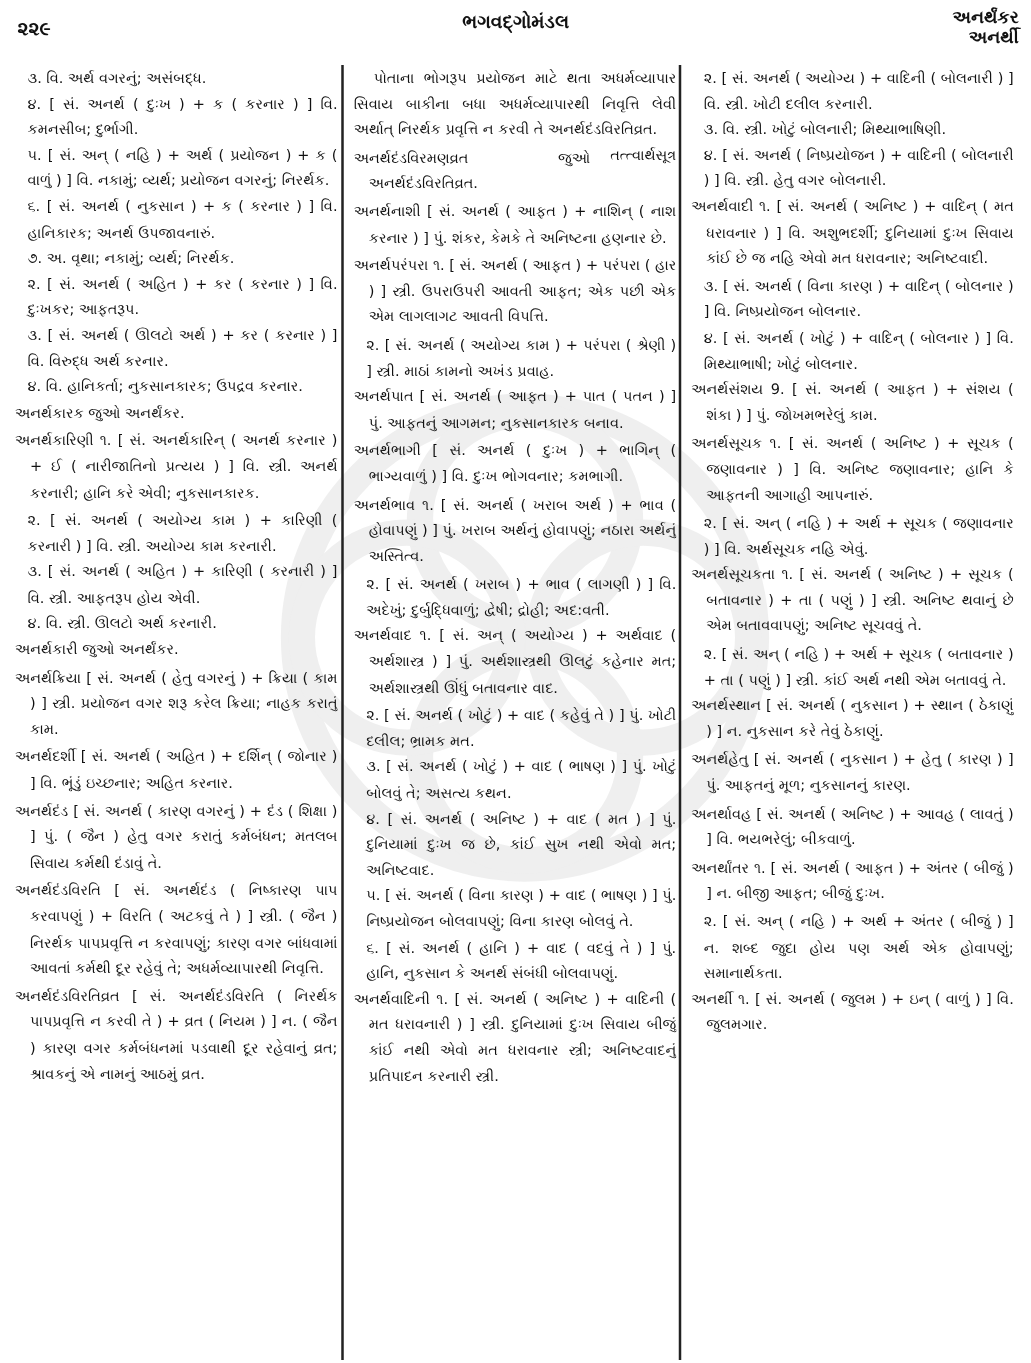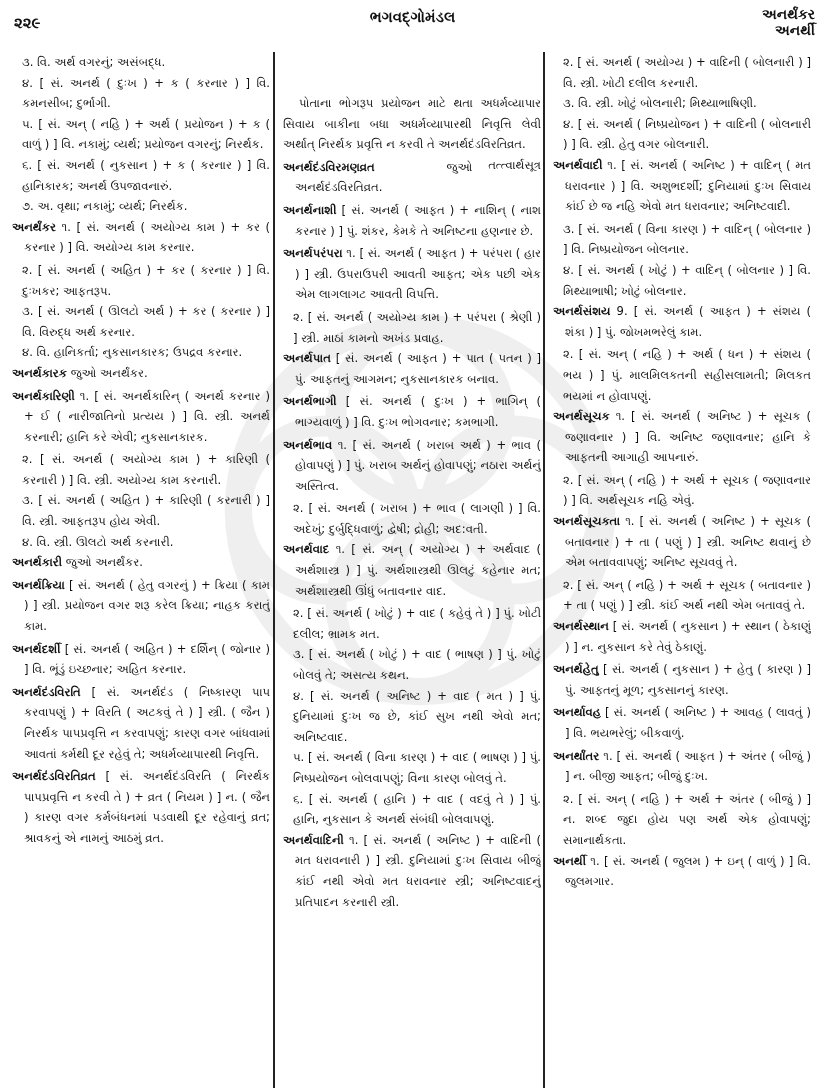--- a/index.html
+++ b/index.html
@@ -24,24 +24,24 @@
     position: absolute; top: 0; width: 258px; height: 1036px; overflow: hidden;
     font-size: 11.6px; line-height: 20.6px; text-align: justify;
   }
   .col1 { left: 12px; }
   .col2 { left: 283px; }
   .col3 { left: 553px; }
   .rule { position: absolute; top: 0; width: 2px; height: 1036px; background: #222; }
   .rule1 { left: 273px; }
   .rule2 { left: 543px; }
   .entry { margin: 0 0 2px 0; }
-  .hw { font-weight: bold; }
+  .hw { font-weight: normal; }
   .sense { padding-left: 10px; margin: 0; }
   .hang { padding-left: 12px; text-indent: -12px; }
-  .cont { text-indent: 16px; margin-top: 41px; }
+  .cont { text-indent: 16px; }
   .src { float: right; }
 </style>
 </head>
 <body>
 
 <svg class="watermark" viewBox="0 0 200 200">
   <g fill="none" stroke="#555" stroke-width="10">
     <circle cx="100" cy="100" r="88"></circle>
     <circle cx="100" cy="55" r="40"></circle>
     <circle cx="100" cy="145" r="40"></circle>
@@ -59,32 +59,32 @@
   </div>
 </div>
 
 <div class="columns">
   <div class="col col1">
       <div class="entry sense"><span>૩. વિ. અર્થ વગરનું; અસંબદ્ધ.</span></div>
       <div class="entry sense"><span>૪. [ સં. અનર્થ ( દુઃખ ) + ક ( કરનાર ) ] વિ. કમનસીબ; દુર્ભાગી.</span></div>
       <div class="entry sense"><span>૫. [ સં. અન્ ( નહિ ) + અર્થ ( પ્રયોજન ) + ક ( વાળું ) ] વિ. નકામું; વ્યર્થ; પ્રયોજન વગરનું; નિરર્થક.</span></div>
       <div class="entry sense"><span>૬. [ સં. અનર્થ ( નુકસાન ) + ક ( કરનાર ) ] વિ. હાનિકારક; અનર્થ ઉપજાવનારું.</span></div>
       <div class="entry sense"><span>૭. અ. વૃથા; નકામું; વ્યર્થ; નિરર્થક.</span></div>
-      <div class="entry hang"><span class="hw">અનર્થંકર</span> <span>૧. [ સં. અનર્થ ( અયોગ્ય કામ ) + કર ( કરનાર ) ] વિ. અયોગ્ય કામ કરનાર.</span></div>
       <div class="entry sense"><span>૨. [ સં. અનર્થ ( અહિત ) + કર ( કરનાર ) ] વિ. દુઃખકર; આફતરૂપ.</span></div>
       <div class="entry sense"><span>૩. [ સં. અનર્થ ( ઊલટો અર્થ ) + કર ( કરનાર ) ] વિ. વિરુદ્ધ અર્થ કરનાર.</span></div>
       <div class="entry sense"><span>૪. વિ. હાનિકર્તા; નુકસાનકારક; ઉપદ્રવ કરનાર.</span></div>
       <div class="entry hang"><span class="hw">અનર્થકારક</span> <span>જુઓ અનર્થંકર.</span></div>
       <div class="entry hang"><span class="hw">અનર્થકારિણી</span> <span>૧. [ સં. અનર્થકારિન્ ( અનર્થ કરનાર ) + ઈ ( નારીજાતિનો પ્રત્યય ) ] વિ. સ્ત્રી. અનર્થ કરનારી; હાનિ કરે એવી; નુકસાનકારક.</span></div>
       <div class="entry sense"><span>૨. [ સં. અનર્થ ( અયોગ્ય કામ ) + કારિણી ( કરનારી ) ] વિ. સ્ત્રી. અયોગ્ય કામ કરનારી.</span></div>
       <div class="entry sense"><span>૩. [ સં. અનર્થ ( અહિત ) + કારિણી ( કરનારી ) ] વિ. સ્ત્રી. આફતરૂપ હોય એવી.</span></div>
       <div class="entry sense"><span>૪. વિ. સ્ત્રી. ઊલટો અર્થ કરનારી.</span></div>
       <div class="entry hang"><span class="hw">અનર્થકારી</span> <span>જુઓ અનર્થંકર.</span></div>
       <div class="entry hang"><span class="hw">અનર્થક્રિયા</span> <span>[ સં. અનર્થ ( હેતુ વગરનું ) + ક્રિયા ( કામ ) ] સ્ત્રી. પ્રયોજન વગર શરૂ કરેલ ક્રિયા; નાહક કરાતું કામ.</span></div>
       <div class="entry hang"><span class="hw">અનર્થદર્શી</span> <span>[ સં. અનર્થ ( અહિત ) + દર્શિન્ ( જોનાર ) ] વિ. ભૂંડું ઇચ્છનાર; અહિત કરનાર.</span></div>
+      <div class="entry hang"><span class="hw">અનર્થદંડ</span> <span>[ સં. અનર્થ ( કારણ વગરનું ) + દંડ ( શિક્ષા ) ] પું. ( જૈન ) હેતુ વગર કરાતું કર્મબંધન; મતલબ સિવાય કર્મથી દંડાવું તે.</span></div>
       <div class="entry hang"><span class="hw">અનર્થદંડવિરતિ</span> <span>[ સં. અનર્થદંડ ( નિષ્કારણ પાપ કરવાપણું ) + વિરતિ ( અટકવું તે ) ] સ્ત્રી. ( જૈન ) નિરર્થક પાપપ્રવૃત્તિ ન કરવાપણું; કારણ વગર બાંધવામાં આવતાં કર્મથી દૂર રહેવું તે; અધર્મવ્યાપારથી નિવૃત્તિ.</span></div>
       <div class="entry hang"><span class="hw">અનર્થદંડવિરતિવ્રત</span> <span>[ સં. અનર્થદંડવિરતિ ( નિરર્થક પાપપ્રવૃત્તિ ન કરવી તે ) + વ્રત ( નિયમ ) ] ન. ( જૈન ) કારણ વગર કર્મબંધનમાં પડવાથી દૂર રહેવાનું વ્રત; શ્રાવકનું એ નામનું આઠમું વ્રત.</span></div>
     </div>
   <div class="rule rule1"></div>
   <div class="col col2">
       <div class="entry cont"><span>પોતાના ભોગરૂપ પ્રયોજન માટે થતા અધર્મવ્યાપાર સિવાય બાકીના બધા અધર્મવ્યાપારથી નિવૃત્તિ લેવી અર્થાત્ નિરર્થક પ્રવૃત્તિ ન કરવી તે અનર્થદંડવિરતિવ્રત.</span><span class="src">તત્ત્વાર્થસૂત્ર</span></div>
       <div class="entry hang"><span class="hw">અનર્થદંડવિરમણવ્રત</span> <span>જુઓ અનર્થદંડવિરતિવ્રત.</span></div>
       <div class="entry hang"><span class="hw">અનર્થનાશી</span> <span>[ સં. અનર્થ ( આફત ) + નાશિન્ ( નાશ કરનાર ) ] પું. શંકર, કેમકે તે અનિષ્ટના હણનાર છે.</span></div>
       <div class="entry hang"><span class="hw">અનર્થપરંપરા</span> <span>૧. [ સં. અનર્થ ( આફત ) + પરંપરા ( હાર ) ] સ્ત્રી. ઉપરાઉપરી આવતી આફત; એક પછી એક એમ લાગલાગટ આવતી વિપત્તિ.</span></div>
       <div class="entry sense"><span>૨. [ સં. અનર્થ ( અયોગ્ય કામ ) + પરંપરા ( શ્રેણી ) ] સ્ત્રી. માઠાં કામનો અખંડ પ્રવાહ.</span></div>
@@ -102,21 +102,20 @@
     </div>
   <div class="rule rule2"></div>
   <div class="col col3">
       <div class="entry sense"><span>૨. [ સં. અનર્થ ( અયોગ્ય ) + વાદિની ( બોલનારી ) ] વિ. સ્ત્રી. ખોટી દલીલ કરનારી.</span></div>
       <div class="entry sense"><span>૩. વિ. સ્ત્રી. ખોટું બોલનારી; મિથ્યાભાષિણી.</span></div>
       <div class="entry sense"><span>૪. [ સં. અનર્થ ( નિષ્પ્રયોજન ) + વાદિની ( બોલનારી ) ] વિ. સ્ત્રી. હેતુ વગર બોલનારી.</span></div>
       <div class="entry hang"><span class="hw">અનર્થવાદી</span> <span>૧. [ સં. અનર્થ ( અનિષ્ટ ) + વાદિન્ ( મત ધરાવનાર ) ] વિ. અશુભદર્શી; દુનિયામાં દુઃખ સિવાય કાંઈ છે જ નહિ એવો મત ધરાવનાર; અનિષ્ટવાદી.</span></div>
       <div class="entry sense"><span>૩. [ સં. અનર્થ ( વિના કારણ ) + વાદિન્ ( બોલનાર ) ] વિ. નિષ્પ્રયોજન બોલનાર.</span></div>
       <div class="entry sense"><span>૪. [ સં. અનર્થ ( ખોટું ) + વાદિન્ ( બોલનાર ) ] વિ. મિથ્યાભાષી; ખોટું બોલનાર.</span></div>
       <div class="entry hang"><span class="hw">અનર્થસંશય</span> <span>9. [ સં. અનર્થ ( આફત ) + સંશય ( શંકા ) ] પું. જોખમભરેલું કામ.</span></div>
-      <div class="entry sense"><span>૨. [ સં. અન્ ( નહિ ) + અર્થ ( ધન ) + સંશય ( ભય ) ] પું. માલમિલકતની સહીસલામતી; મિલકત ભયમાં ન હોવાપણું.</span></div>
       <div class="entry hang"><span class="hw">અનર્થસૂચક</span> <span>૧. [ સં. અનર્થ ( અનિષ્ટ ) + સૂચક ( જણાવનાર ) ] વિ. અનિષ્ટ જણાવનાર; હાનિ કે આફતની આગાહી આપનારું.</span></div>
       <div class="entry sense"><span>૨. [ સં. અન્ ( નહિ ) + અર્થ + સૂચક ( જણાવનાર ) ] વિ. અર્થસૂચક નહિ એવું.</span></div>
       <div class="entry hang"><span class="hw">અનર્થસૂચકતા</span> <span>૧. [ સં. અનર્થ ( અનિષ્ટ ) + સૂચક ( બતાવનાર ) + તા ( પણું ) ] સ્ત્રી. અનિષ્ટ થવાનું છે એમ બતાવવાપણું; અનિષ્ટ સૂચવવું તે.</span></div>
       <div class="entry sense"><span>૨. [ સં. અન્ ( નહિ ) + અર્થ + સૂચક ( બતાવનાર ) + તા ( પણું ) ] સ્ત્રી. કાંઈ અર્થ નથી એમ બતાવવું તે.</span></div>
       <div class="entry hang"><span class="hw">અનર્થસ્થાન</span> <span>[ સં. અનર્થ ( નુકસાન ) + સ્થાન ( ઠેકાણું ) ] ન. નુકસાન કરે તેવું ઠેકાણું.</span></div>
       <div class="entry hang"><span class="hw">અનર્થહેતુ</span> <span>[ સં. અનર્થ ( નુકસાન ) + હેતુ ( કારણ ) ] પું. આફતનું મૂળ; નુકસાનનું કારણ.</span></div>
       <div class="entry hang"><span class="hw">અનર્થાવહ</span> <span>[ સં. અનર્થ ( અનિષ્ટ ) + આવહ ( લાવતું ) ] વિ. ભયભરેલું; બીકવાળું.</span></div>
       <div class="entry hang"><span class="hw">અનર્થાંતર</span> <span>૧. [ સં. અનર્થ ( આફત ) + અંતર ( બીજું ) ] ન. બીજી આફત; બીજું દુઃખ.</span></div>
       <div class="entry sense"><span>૨. [ સં. અન્ ( નહિ ) + અર્થ + અંતર ( બીજું ) ] ન. શબ્દ જુદા હોય પણ અર્થ એક હોવાપણું; સમાનાર્થકતા.</span></div>
       <div class="entry hang"><span class="hw">અનર્થી</span> <span>૧. [ સં. અનર્થ ( જુલમ ) + ઇન્ ( વાળું ) ] વિ. જુલમગાર.</span></div>

